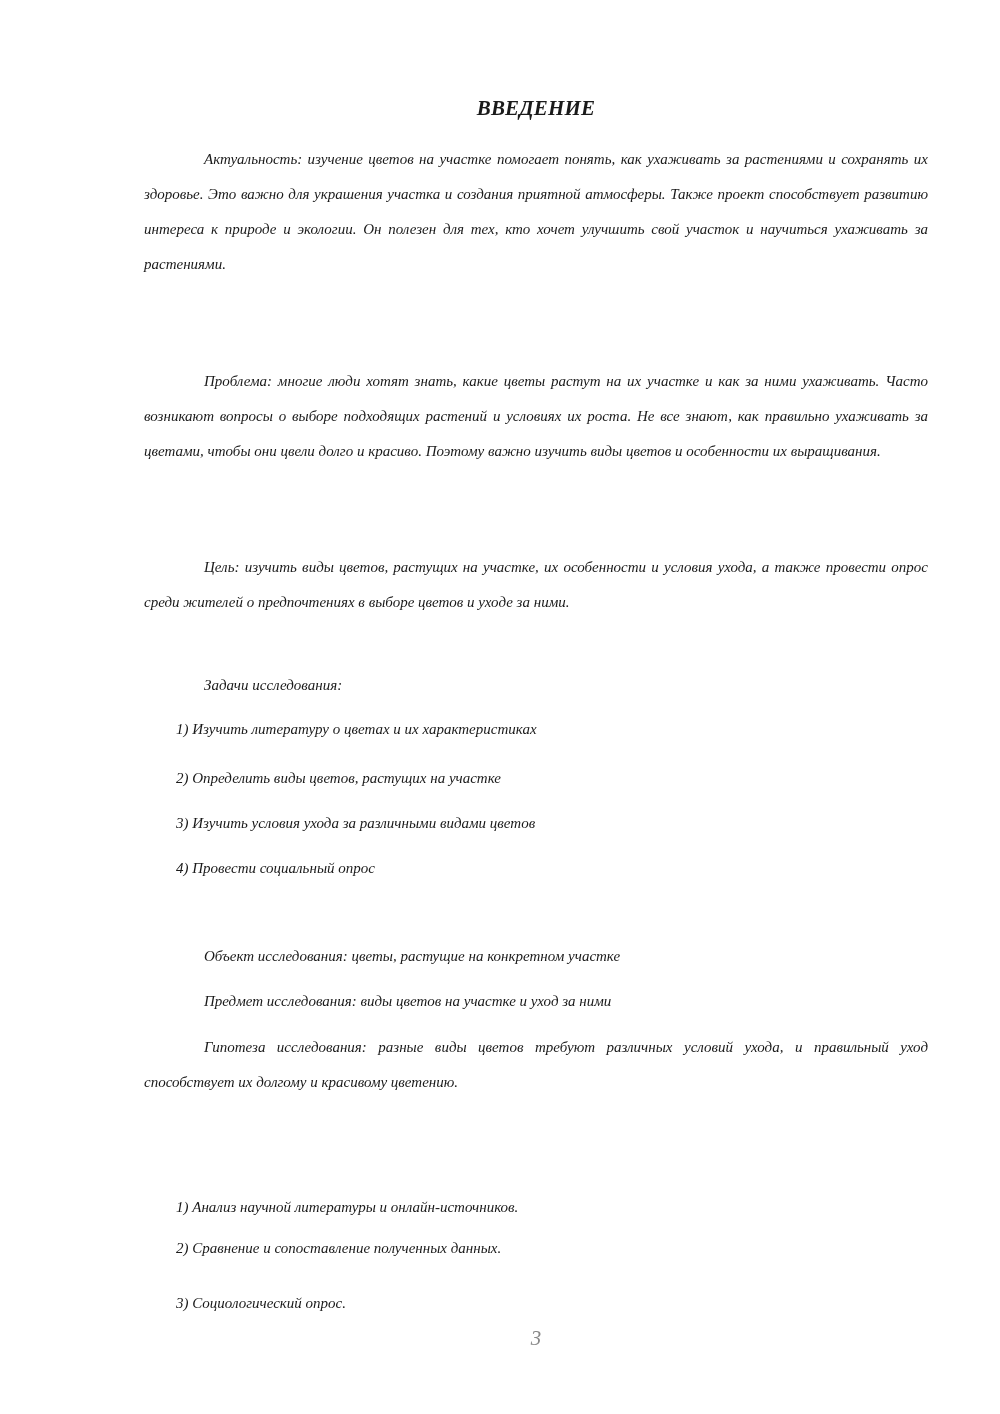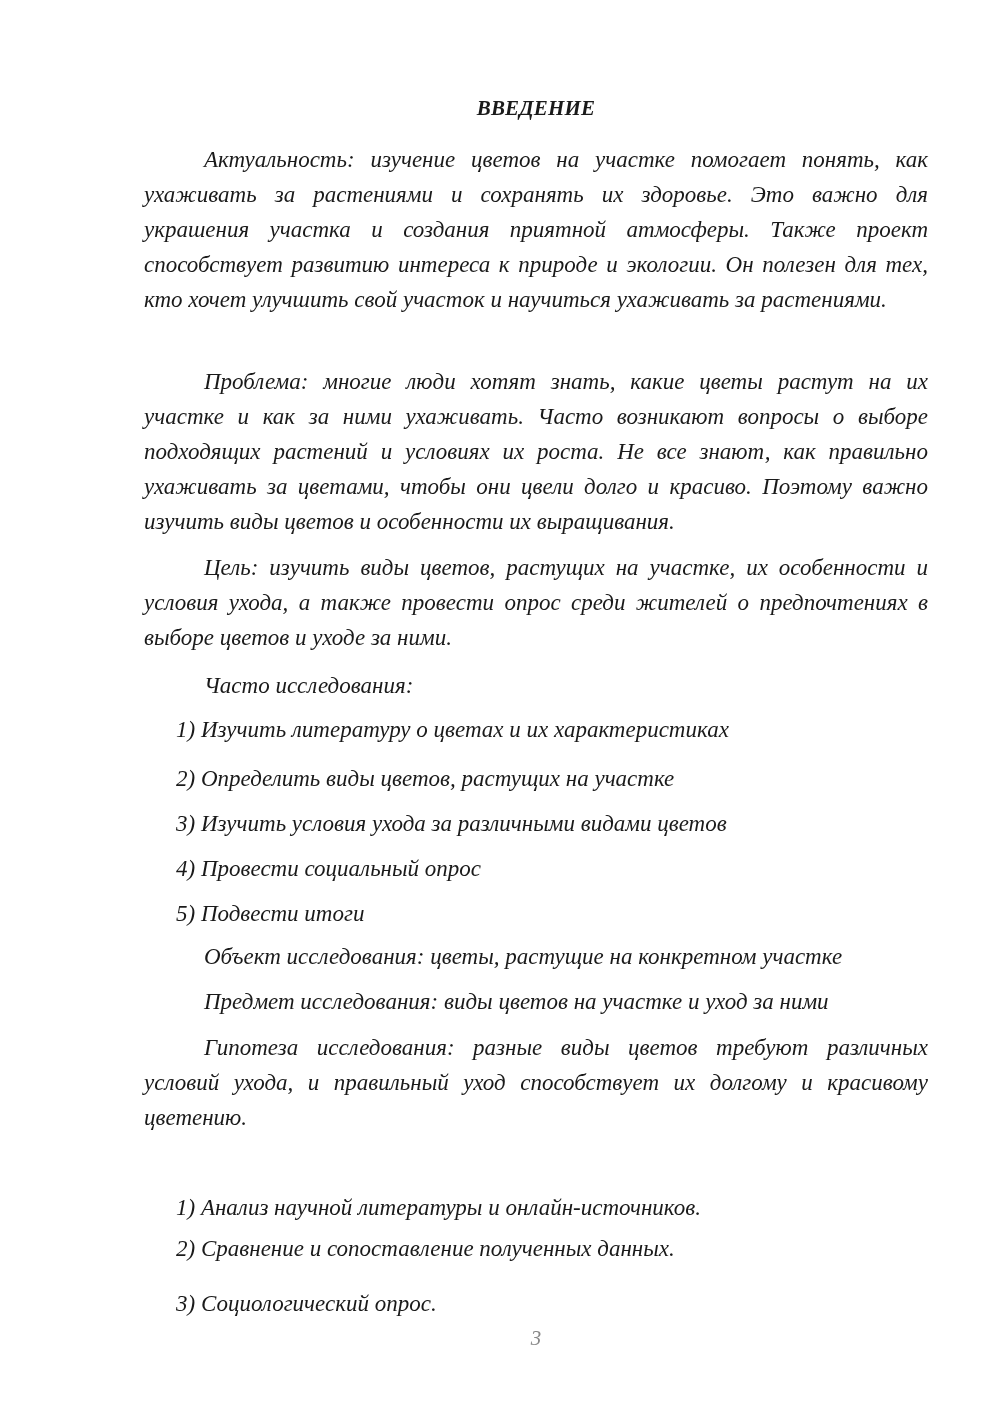--- a/index.html
+++ b/index.html
@@ -29,21 +29,21 @@
       top: 96px;
       text-align: center;
       font-weight: bold;
       font-size: 21px;
       letter-spacing: 0.2px;
     }
     .block {
       position: absolute;
       left: 144px;
       width: 784px;
-      font-size: 23px;
+      font-size: 15px;
       line-height: 35px;
     }
     .para {
       text-align: justify;
       text-align-last: left;
       text-indent: 60px;
       margin: 0;
     }
     .line-indent {
       margin: 0;
@@ -78,28 +78,27 @@
 
   <div class="block" style="top:364px;">
     <p class="para">Проблема: многие люди хотят знать, какие цветы растут на их участке и как за ними ухаживать. Часто возникают вопросы о выборе подходящих растений и условиях их роста. Не все знают, как правильно ухаживать за цветами, чтобы они цвели долго и красиво. Поэтому важно изучить виды цветов и особенности их выращивания.</p>
   </div>
 
   <div class="block" style="top:550px;">
     <p class="para">Цель: изучить виды цветов, растущих на участке, их особенности и условия ухода, а также провести опрос среди жителей о предпочтениях в выборе цветов и уходе за ними.</p>
   </div>
 
   <div class="block" style="top:668px;">
-    <p class="line-indent">Часто исследования:</p>
+    <p class="line-indent">Задачи исследования:</p>
   </div>
   <div class="block" style="top:712px;">
     <p class="list-item" style="margin-bottom:14px;">1) Изучить литературу о цветах и их характеристиках</p>
     <p class="list-item" style="margin-bottom:10px;">2) Определить виды цветов, растущих на участке</p>
     <p class="list-item" style="margin-bottom:10px;">3) Изучить условия ухода за различными видами цветов</p>
     <p class="list-item" style="margin-bottom:10px;">4) Провести социальный опрос</p>
-    <p class="list-item">5) Подвести итоги</p>
   </div>
 
   <div class="block" style="top:984px;">
     <p class="line-indent">Предмет исследования: виды цветов на участке и уход за ними</p>
   </div>
 
   <div class="block" style="top:939px;">
     <p class="line-indent">Объект исследования: цветы, растущие на конкретном участке</p>
   </div>
 

